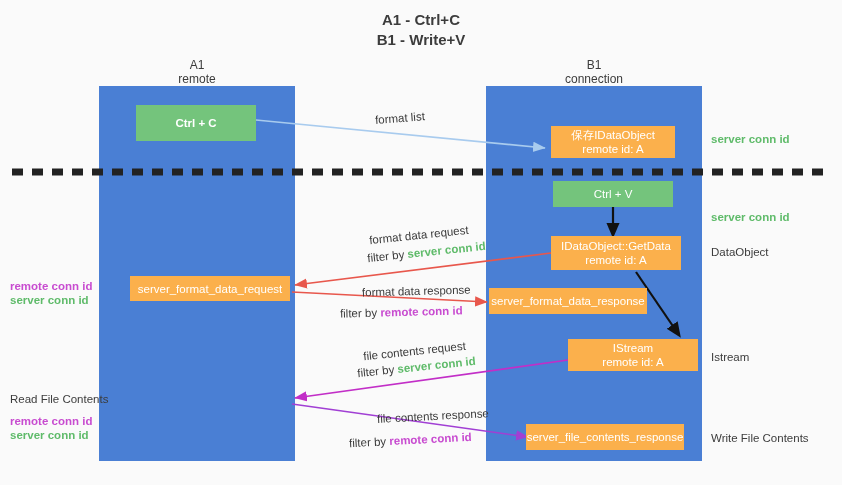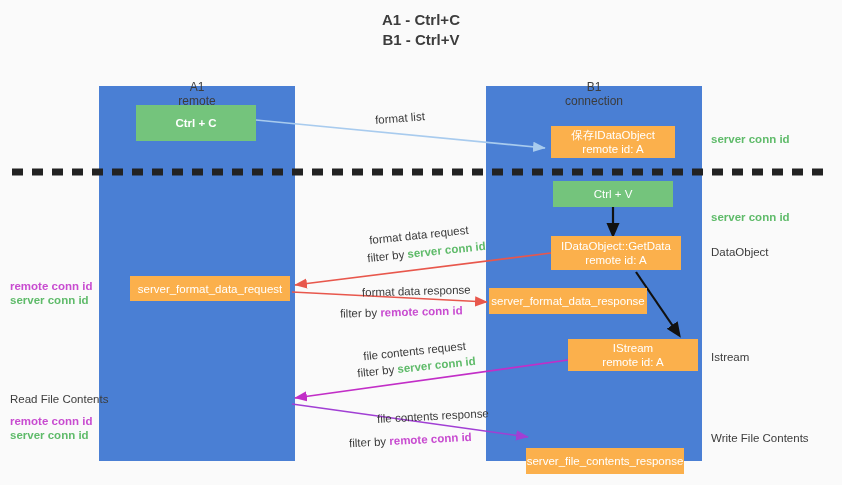--- a/index.html
+++ b/index.html
@@ -17,21 +17,21 @@
   
   .title{
     position:absolute;left:0;top:10px;width:842px;
     text-align:center;font-size:15px;line-height:20px;color:#3c3c3c;font-weight:bold;
   }
 
   
   .lane-head{
     position:absolute;text-align:center;font-size:12px;line-height:14px;color:#3c3c3c;
   }
-  .lane-head .h1{display:block;margin-top:22px;}
+  .lane-head .h1{display:block;}
   .lane-head .h2{display:block;}
 
   
   .lane{position:absolute;background:#4a7fd4;}
   #lane-a{left:99px;top:86px;width:196px;height:375px;}
   #lane-b{left:486px;top:86px;width:216px;height:375px;}
 
   
   .box{
     position:absolute;box-sizing:border-box;
@@ -48,21 +48,21 @@
   .purple-t{color:#c84cd0;font-weight:bold;}
   .side{position:absolute;font-size:11.5px;line-height:15px;white-space:nowrap;}
 </style>
 </head>
 <body>
 
 <div id="stage">
 
   <div class="title">
     <div>A1 - Ctrl+C</div>
-    <div>B1 - Ctrl+V</div>
+    <div>B1 - Write+V</div>
   </div>
 
   <div class="lane" id="lane-a"></div>
   <div class="lane" id="lane-b"></div>
 
   <div class="lane-head" style="left:99px;top:58px;width:196px;">
     <span class="h1">A1</span>
     <span class="h2">remote</span>
   </div>
   <div class="lane-head" style="left:486px;top:58px;width:216px;">
@@ -131,21 +131,21 @@
   <div class="box orange" id="b-sfdres" style="left:489px;top:288px;width:158px;height:26px;">
     <span>server_format_data_response</span>
   </div>
 
   <div class="box orange" id="b-istream" style="left:568px;top:339px;width:130px;height:32px;">
     <span>IStream</span>
     <span class="l2">remote id: A</span>
   </div>
 
 
-  <div class="box orange" id="b-sfcres" style="left:526px;top:424px;width:158px;height:26px;margin-top:24px;">
+  <div class="box orange" id="b-sfcres" style="left:526px;top:424px;width:158px;height:26px;">
     <span>server_file_contents_response</span>
   </div>
 
   <div class="lbl" style="left:375px;top:111px;transform:rotate(-4.5deg);">format list</div>
 
   <div class="lbl" style="left:369px;top:228px;transform:rotate(-6deg);">format data request</div>
 
   <div class="lbl" style="left:367px;top:245px;transform:rotate(-6deg);">
     <span>filter by</span>
     <span class="green-t">server conn id</span>

